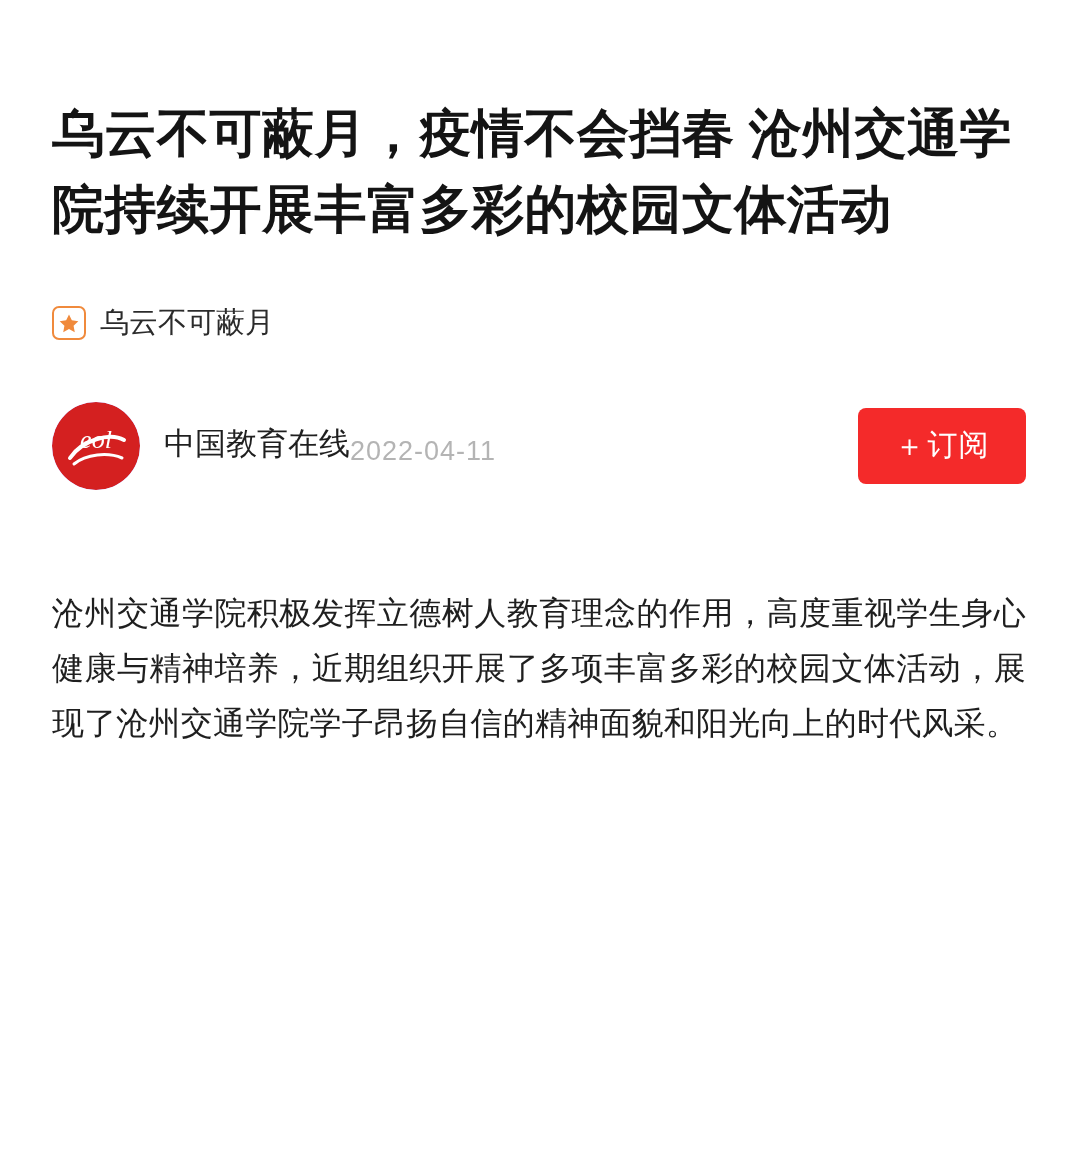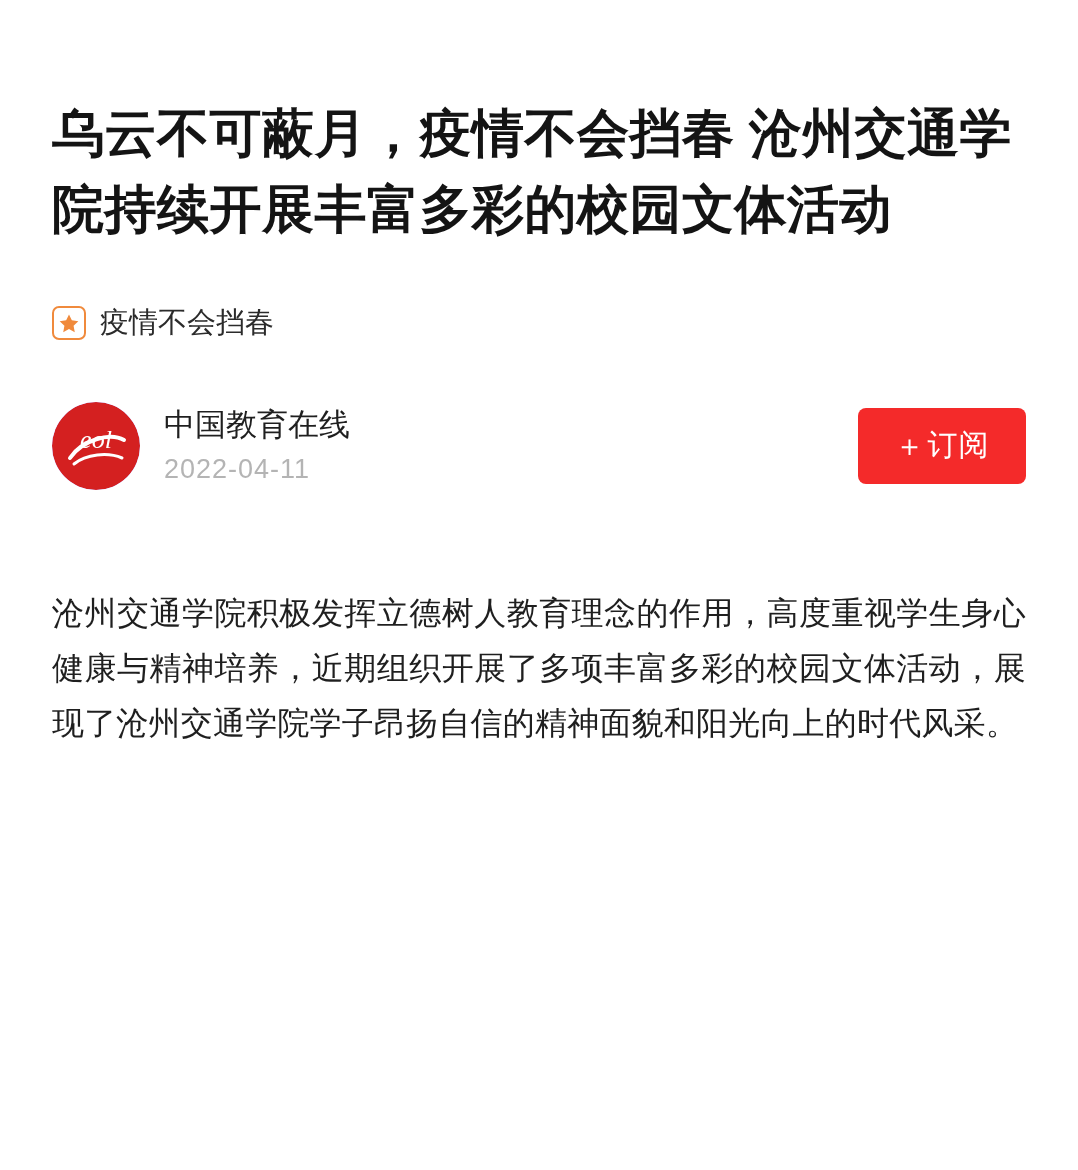--- a/index.html
+++ b/index.html
@@ -77,21 +77,20 @@
     overflow: hidden;
     display: flex;
     align-items: center;
     justify-content: center;
   }
   .avatar svg { display: block; }
 
   .publisher-meta {
     margin-left: 24px;
     display: flex;
-    flex-direction: column;
     justify-content: center;
   }
 
   .publisher-name {
     font-size: 31px;
     color: #1f1f1f;
     line-height: 1.2;
   }
 
   .publish-date {
@@ -160,21 +159,21 @@
 <div class="page">
 
   <h1 class="article-title">乌云不可蔽月，疫情不会挡春 沧州交通学院持续开展丰富多彩的校园文体活动</h1>
 
   <div class="source-tag">
     <span class="badge-icon">
       <svg width="22" height="22" viewBox="0 0 24 24" aria-hidden="true">
         <polygon points="12,2.6 15.1,9.1 22.2,10 17,15 18.3,22 12,18.6 5.7,22 7,15 1.8,10 8.9,9.1" fill="#f08a3c"></polygon>
       </svg>
     </span>
-    <span class="source-tag-label">疫情不会挡春</span>
+    <span class="source-tag-label">乌云不可蔽月</span>
   </div>
 
   <div class="publisher-row">
     <div class="avatar">
       <svg width="88" height="88" viewBox="0 0 88 88" aria-hidden="true">
         <circle cx="44" cy="44" r="44" fill="#d42020"></circle>
         <path d="M18 56 C30 38, 58 30, 72 38" stroke="#ffffff" stroke-width="4" fill="none" stroke-linecap="round"></path>
         <path d="M22 62 C34 52, 56 50, 70 56" stroke="#ffffff" stroke-width="3" fill="none" stroke-linecap="round"></path>
         <text x="44" y="46" font-family="'Liberation Serif', serif" font-size="26" font-style="italic" fill="#ffffff" text-anchor="middle">eol</text>
       </svg>

